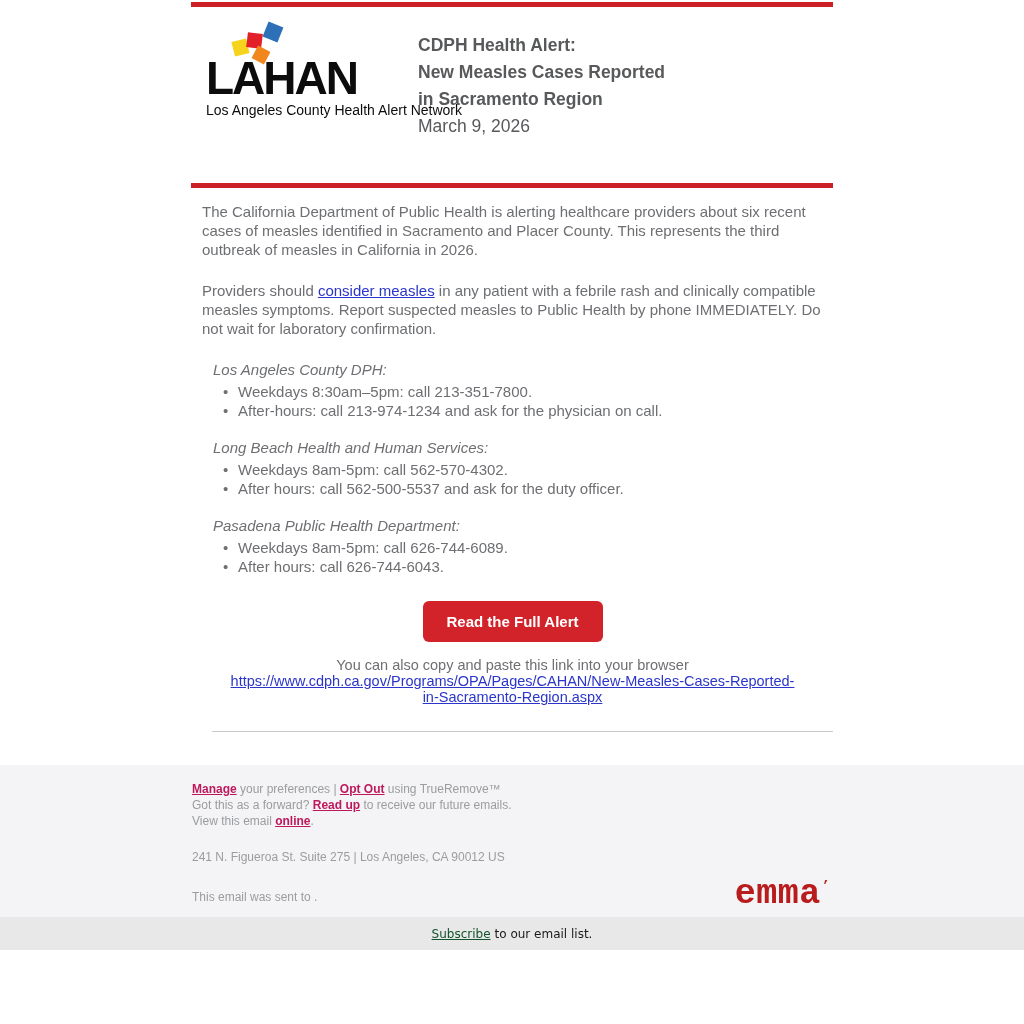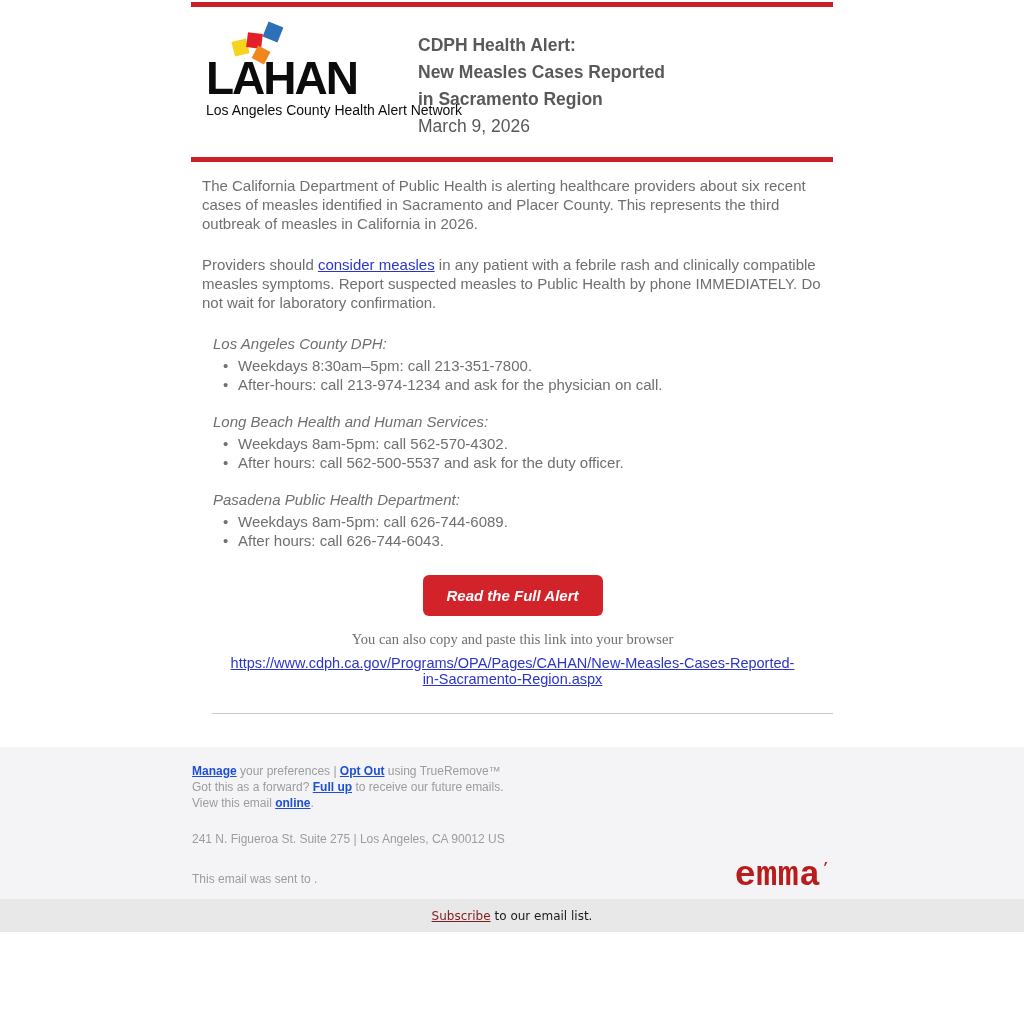--- a/index.html
+++ b/index.html
@@ -7,21 +7,21 @@
   body {
     width:1024px; height:1024px;
     font-family:"Liberation Sans", sans-serif;
     position:relative; overflow:hidden;
   }
   .email-wrap { width:642px; margin:0 auto; }
   .red-bar { height:5px; background:#CB2026; }
   .red-bar.top { margin-top:2px; }
 
   
-  .header { display:flex; height:150px; padding:17px 0 0 15px; }
+  .header { display:flex; height:176px; padding:17px 0 0 15px; }
   .logo { position:relative; width:176px; flex:0 0 auto; }
   .sq { position:absolute; }
   .sq-yellow { left:27px; top:16px; width:15px; height:15px; background:#F6D41E; transform:rotate(-14deg); }
   .sq-red    { left:41px; top:9px;  width:15px; height:15px; background:#E3202A; transform:rotate(7deg); }
   .sq-blue   { left:59px; top:0px;  width:16px; height:16px; background:#2E70B8; transform:rotate(22deg); }
   .sq-orange { left:48px; top:24px; width:14px; height:14px; background:#F0861C; transform:rotate(28deg); }
   .lahan-text { margin-top:31px; font-size:46px; font-weight:bold; color:#0c0c0c; letter-spacing:-2px; line-height:1.0; }
   .lahan-tag  { font-size:14px; color:#0c0c0c; white-space:nowrap; margin-top:1px; }
   .title-block { margin-left:36px; padding-top:8px; font-size:17.5px; line-height:27px; color:#58595B; }
   .title-line { font-weight:bold; }
@@ -30,51 +30,51 @@
   
   .content { padding:14px 10px 16px 11px; font-size:15px; line-height:19px; color:#6E6F72; }
   .content p.para { margin-bottom:22px; }
   a.body-link { color:#2B35C8; text-decoration:underline; cursor:pointer; }
   .contact-section { margin-left:11px; margin-bottom:18px; }
   .contact-heading { font-style:italic; margin-bottom:3px; }
   .bullet-row { display:flex; padding-left:10px; }
   .dot { width:15px; flex:0 0 auto; }
   .btext { flex:1; }
 
-  .btn-row { text-align:center; margin-top:25px;font-style:italic; }
+  .btn-row { text-align:center; margin-top:25px; }
   .cta-btn {
     display:inline-block; width:180px; height:41px; line-height:41px;
     background:#D2232A; color:#ffffff; font-weight:bold; font-size:15px;
     text-align:center; border-radius:6px; border:none; cursor:pointer;
   }
   .copy-block { text-align:center; margin-top:15px; font-size:14.5px; line-height:16px; }
-  .copy-label { display:block; margin-bottom:8px;font-family:Liberation Serif, serif; }
+  .copy-label { display:block; margin-bottom:0; }
   .copy-url { color:#2B35C8; text-decoration:underline; overflow-wrap:anywhere; display:inline-block; max-width:570px; cursor:pointer; }
   .view-para { margin-top:21px; }
   .divider { border:none; border-top:1px solid #C9C9C9; margin:26px 0 0 10px; width:621px; }
 
   
   .footer { background:#F4F4F6; margin-top:17px; padding:16px 0 12px 0; }
   .footer-inner { width:640px; margin:0 auto; position:relative; font-size:12px; line-height:16px; color:#9B9C9E; }
-  a.footer-link { color:#1d4ed8; font-weight:bold; text-decoration:underline; cursor:pointer; }
+  a.footer-link { color:#be185d; font-weight:bold; text-decoration:underline; cursor:pointer; }
   .footer-address { margin-top:20px; }
   .footer-sent { margin-top:24px; }
   .footer-italic { font-style:italic; }
   .emma-logo {
     position:absolute; right:2px; top:96px;
     font-family:Liberation Mono, monospace; font-weight:bold;
     font-size:35px; color:#b91c1c; letter-spacing:0.5px; line-height:1;
   }
   .emma-mark { font-size:13px; vertical-align:14px; margin-left:1px; }
   .subscribe-band {
     background:#E8E8E8; height:33px;
     display:flex; align-items:center; justify-content:center;
     font-family:"DejaVu Sans", sans-serif; font-size:12px; color:#1a1a1a;
   }
-  a.subscribe-link { color:#7f1d1d; text-decoration:underline; margin-right:4px; cursor:pointer; }
+  a.subscribe-link { color:#14532d; text-decoration:underline; margin-right:4px; cursor:pointer; }
 </style>
 </head>
 <body>
 
 <div class="email-wrap">
   <div class="red-bar top"></div>
 
   <div class="header">
     <div class="logo">
       <span class="sq sq-yellow"></span>
@@ -145,21 +145,21 @@
     </div>
 
 
     <hr class="divider">
   </div>
 </div>
 
 <div class="footer">
   <div class="footer-inner">
     <div><a class="footer-link">Manage</a><span> your preferences | </span><a class="footer-link">Opt Out</a><span> using TrueRemove™</span></div>
-    <div><span>Got this as a forward? </span><a class="footer-link">Full up</a><span> to receive our future emails.</span></div>
+    <div><span>Got this as a forward? </span><a class="footer-link">Read up</a><span> to receive our future emails.</span></div>
     <div><span>View this email </span><a class="footer-link">online</a><span>.</span></div>
     <div class="footer-address">241 N. Figueroa St. Suite 275 | Los Angeles, CA 90012 US</div>
     <div class="footer-sent">This email was sent to .</div>
     <div class="emma-logo"><span>emma</span><span class="emma-mark">’</span></div>
   </div>
 </div>
 
 <div class="subscribe-band">
   <a class="subscribe-link">Subscribe</a>
   <span>to our email list.</span>

